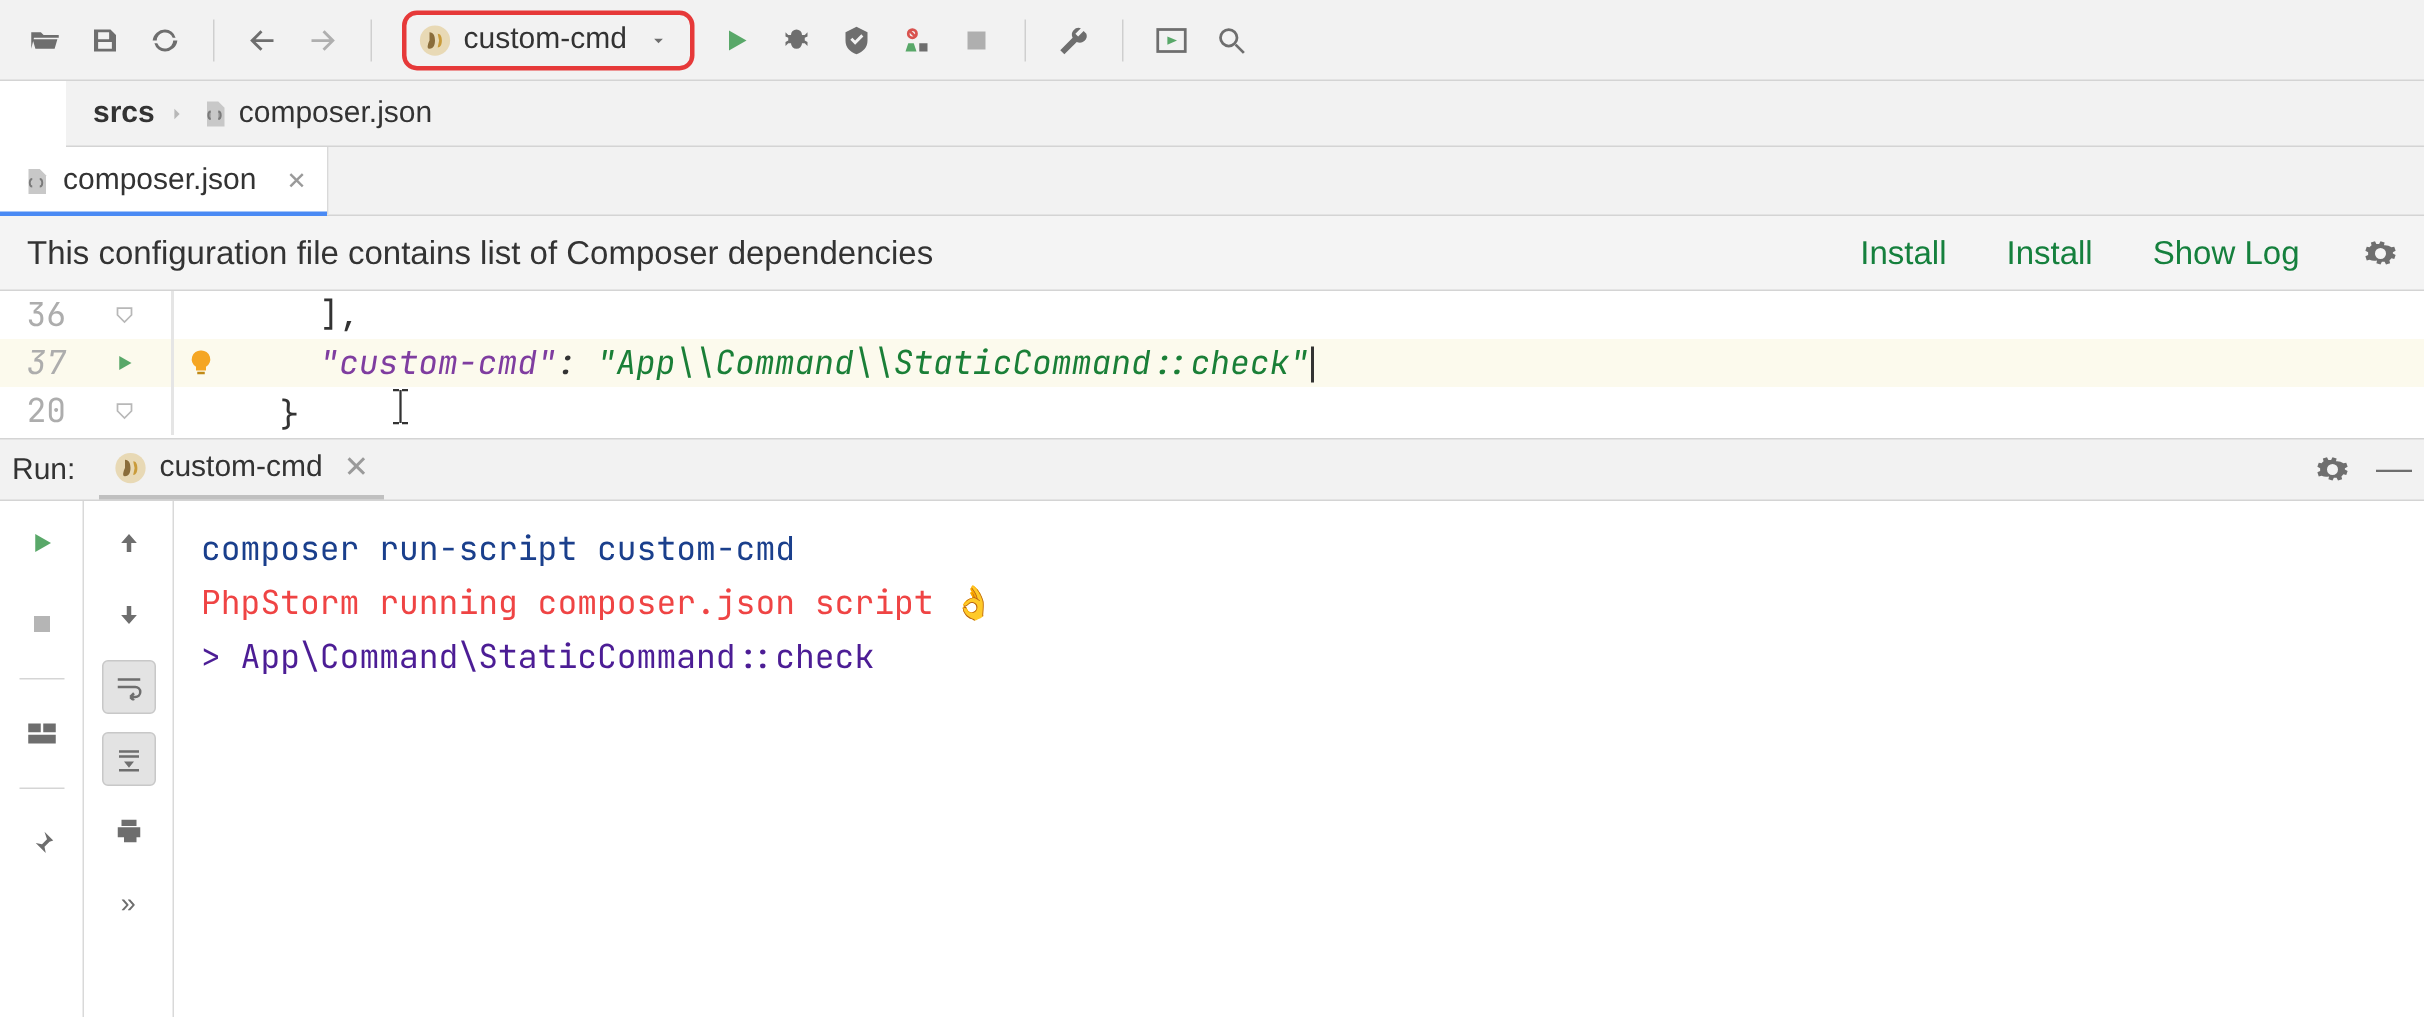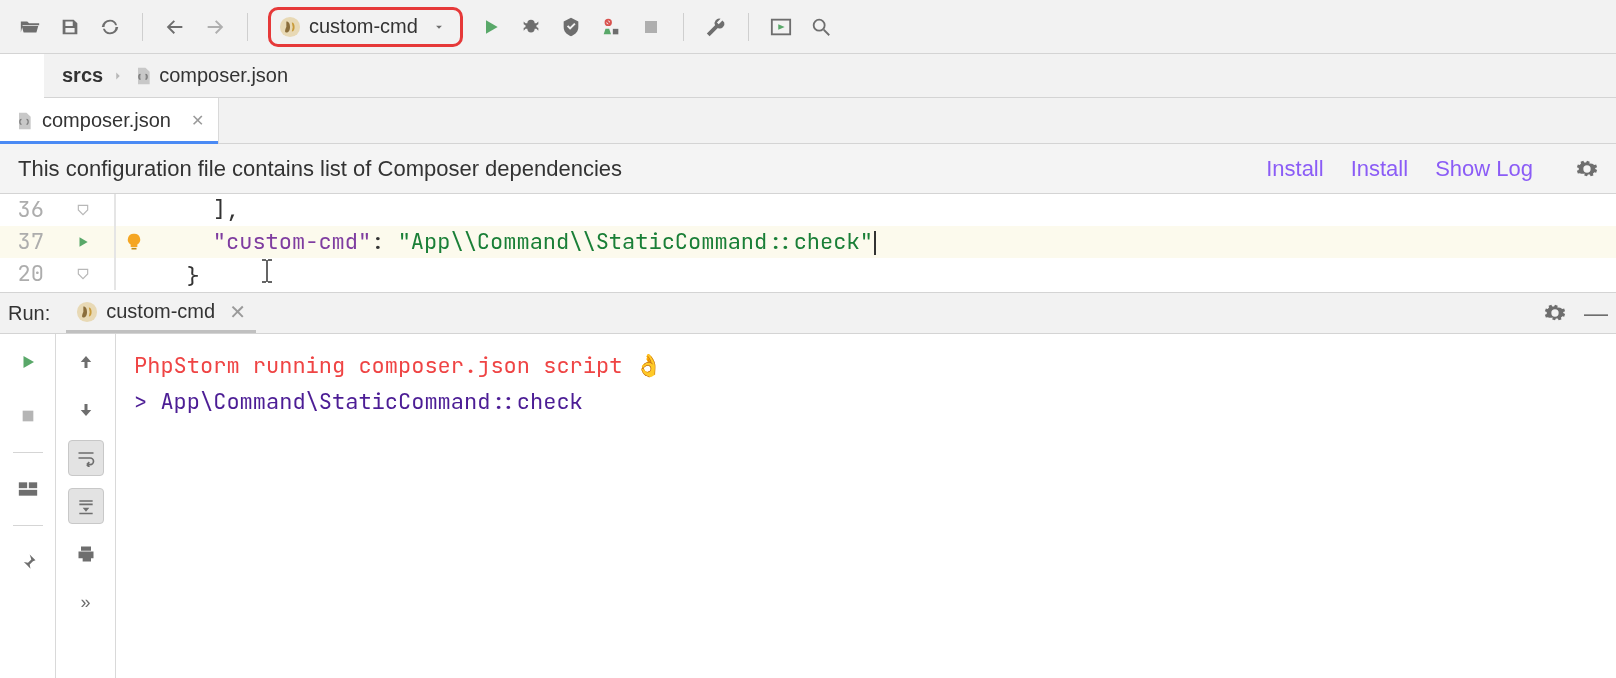--- a/index.html
+++ b/index.html
@@ -103,22 +103,22 @@
   background: #f4f4f4;
   border-bottom: 1px solid #d4d4d4;
   display: flex;
   align-items: center;
   padding: 0 18px;
   font-size: 22px;
   gap: 15px;
 }
 .infobar .msg { flex: 1; }
 .infobar .link {
-  color: #8b5cf6;
-  margin-left: 12px;
+  color: #15803d;
+  margin-left: 25px;
   font-size: 22px;
   cursor: pointer;
 }
 .infobar .gear { margin-left: 28px; color: #6e6e6e; }
 .editor {
   display: flex;
   height: 98px;
   font-family: "JetBrains Mono", Menlo, Consolas, monospace;
   font-size: 22px;
 }
@@ -142,21 +142,21 @@
   width: 36px;
   display: flex;
   align-items: center;
   justify-content: center;
 }
 .editor-row {
   display: flex;
   height: 32px;
   line-height: 32px;
 }
-.editor-row.hl { background: #fcfaed; }
+.editor-row.hl { background: #fcfaed; font-style: italic; }
 .code {
   flex: 1;
   white-space: pre;
   padding-left: 8px;
 }
 .k-purple { color: #7f3da0; }
 .k-green { color: #1a7f37; }
 .caret {
   display: inline-block;
   width: 2px;
@@ -490,16 +490,17 @@
         </svg>
     </div>
     <div class="small-btn">
       <svg width="20" height="20" viewBox="0 0 24 24">
           <path fill="#6e6e6e" d="M6 3h12v5H6zm-3 6h18v8h-3v4H8v-4H3zm6 8h6v3H9z"></path>
         </svg>
     </div>
     <div class="small-btn" style="font-size:18px;color:#6e6e6e;">»</div>
   </div>
   <div class="run-console">
+    <div class="con-blue">composer run-script custom-cmd</div>
     <div class="con-black"><span>PhpStorm running composer.json script </span><span>👌</span></div>
     <div class="con-red">&gt; App\Command\StaticCommand::check</div>
   </div>
 </div>
 
 </body></html>

